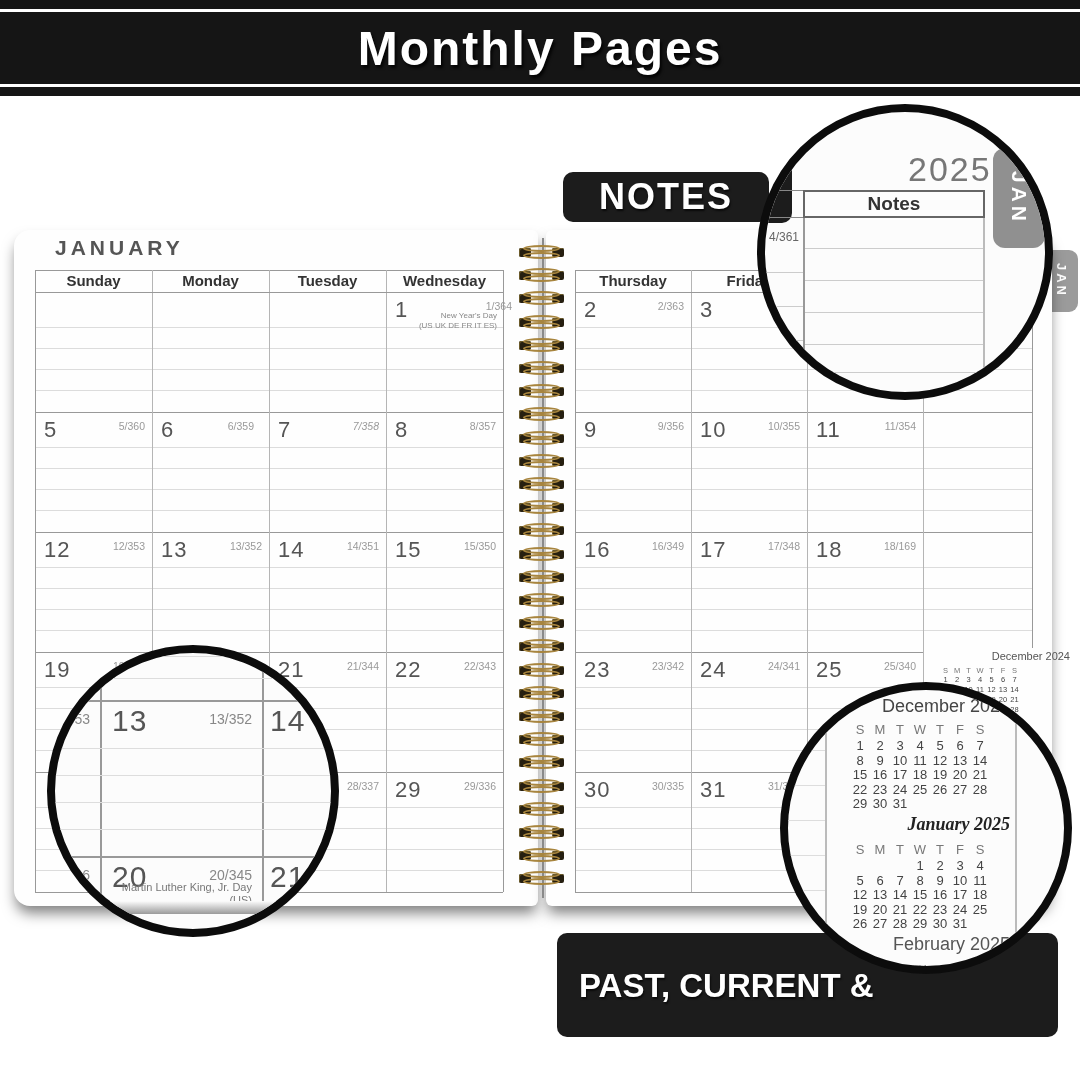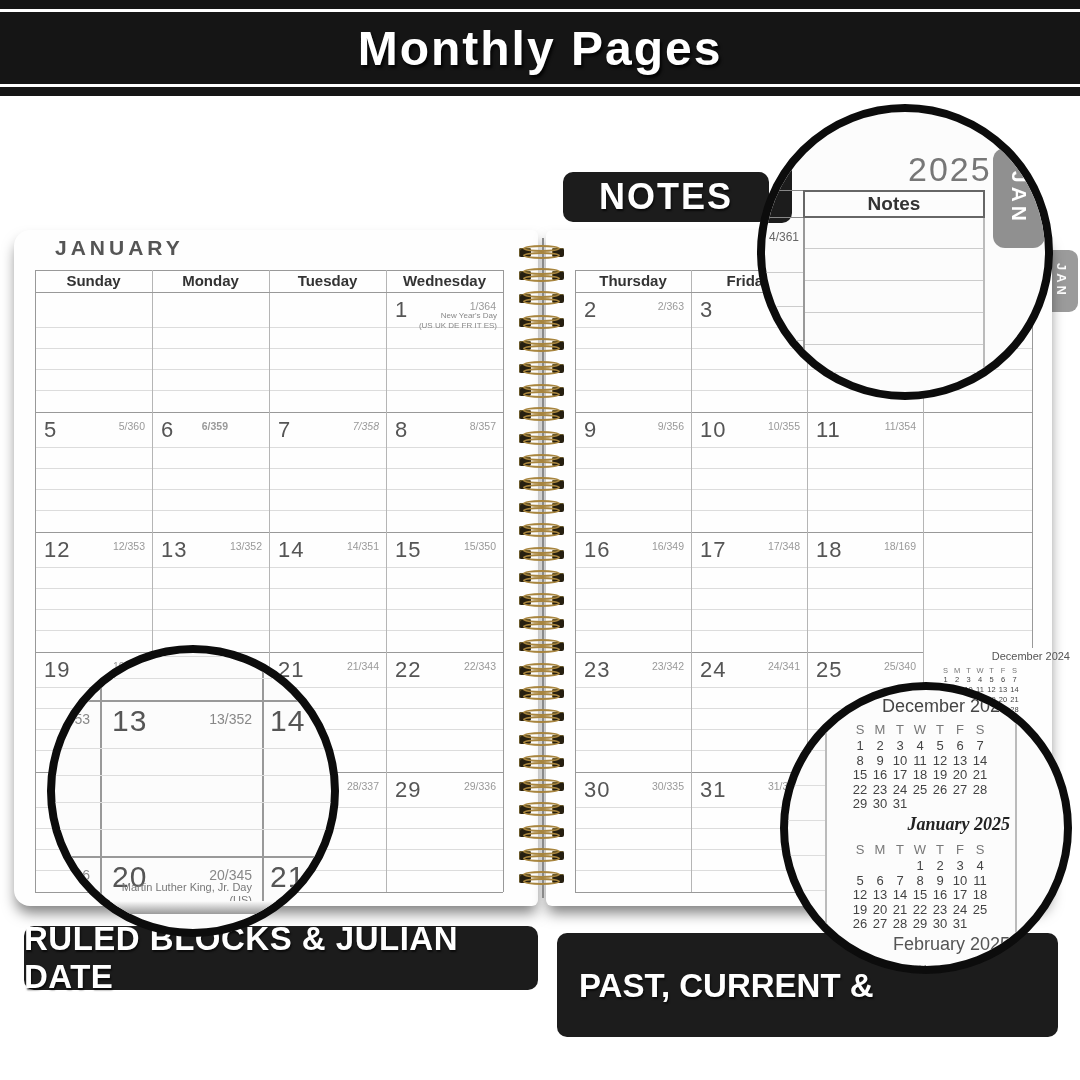--- a/index.html
+++ b/index.html
@@ -106,29 +106,29 @@
         <div class="border-mid" style="position: absolute; left: 138px; top: 40px; width: 1px; height: 622px;"></div>
         <div class="border-mid" style="position: absolute; left: 255px; top: 40px; width: 1px; height: 622px;"></div>
         <div class="border-mid" style="position: absolute; left: 372px; top: 40px; width: 1px; height: 622px;"></div>
         <div class="border-dark" style="position: absolute; left: 489px; top: 40px; width: 1.4px; height: 622px;"></div>
         <div class="border-dark" style="position: absolute; left: 21px; top: 62px; width: 468px; height: 1.2px;"></div>
         <div class="hdr-text" style="position: absolute; left: 21px; top: 40px; width: 117px;">Sunday</div>
         <div class="hdr-text" style="position: absolute; left: 138px; top: 40px; width: 117px;">Monday</div>
         <div class="hdr-text" style="position: absolute; left: 255px; top: 40px; width: 117px;">Tuesday</div>
         <div class="hdr-text" style="position: absolute; left: 372px; top: 40px; width: 117px;">Wednesday</div>
         <div class="day-num" style="position: absolute; left: 381px; top: 67px;">1</div>
-        <div class="julian" style="position: absolute; left: 372px; top: 70px; width: 110px;">1/364</div>
+        <div class="julian" style="position: absolute; left: 388px; top: 70px; width: 110px;">1/364</div>
         <div class="holiday" style="position: absolute; left: 391px; top: 81px; width: 92px; text-align: right;">
           <div style="position: static;">New Year's Day</div>
           <div style="position: static;">(US UK DE FR IT ES)</div>
         </div>
         <div class="day-num" style="position: absolute; left: 30px; top: 187px;">5</div>
         <div class="julian" style="position: absolute; left: 21px; top: 190px; width: 110px;">5/360</div>
         <div class="day-num" style="position: absolute; left: 147px; top: 187px;">6</div>
-        <div class="julian" style="position: absolute; left: 124px; top: 190px; width: 90px; font-weight: bold;">6/359</div>
+        <div class="julian" style="position: absolute; left: 138px; top: 190px; width: 102px;">6/359</div>
         <div class="day-num" style="position: absolute; left: 264px; top: 187px;">7</div>
         <div class="julian" style="position: absolute; left: 255px; top: 190px; width: 110px; font-style: italic;">7/358</div>
         <div class="day-num" style="position: absolute; left: 381px; top: 187px;">8</div>
         <div class="julian" style="position: absolute; left: 372px; top: 190px; width: 110px;">8/357</div>
         <div class="day-num" style="position: absolute; left: 30px; top: 307px;">12</div>
         <div class="julian" style="position: absolute; left: 21px; top: 310px; width: 110px;">12/353</div>
         <div class="day-num" style="position: absolute; left: 147px; top: 307px;">13</div>
         <div class="julian" style="position: absolute; left: 138px; top: 310px; width: 110px;">13/352</div>
         <div class="day-num" style="position: absolute; left: 264px; top: 307px;">14</div>
         <div class="julian" style="position: absolute; left: 255px; top: 310px; width: 110px;">14/351</div>
@@ -462,21 +462,20 @@
       </div>
       <div class="coil" style="position: absolute; left: 519px; top: 870.4px; width: 46px; height: 17px; z-index: 3;">
         <div class="punch" style="position: absolute; left: 0px; top: 4px;"></div>
         <div class="punch" style="position: absolute; left: 33px; top: 4px;"></div>
         <div class="wire" style="position: absolute; top: 1px;"></div>
         <div class="wire" style="position: absolute; top: 8px;"></div>
       </div>
     </div>
 
   <div class="abs callout callout-notes">NOTES</div>
-  <div class="abs callout callout-ruled">RULED BLOCKS &amp; JULIAN DATE</div>
   <div class="abs callout callout-past">
     <div>PAST, CURRENT &amp;</div>
   </div>
 
   <div class="abs circle circle-tr">
     <div class="abs mag-wedge"></div>
     <div class="abs mag-year">2025</div>
     <div class="abs mag-tab">
       <span>JAN</span>
     </div>

